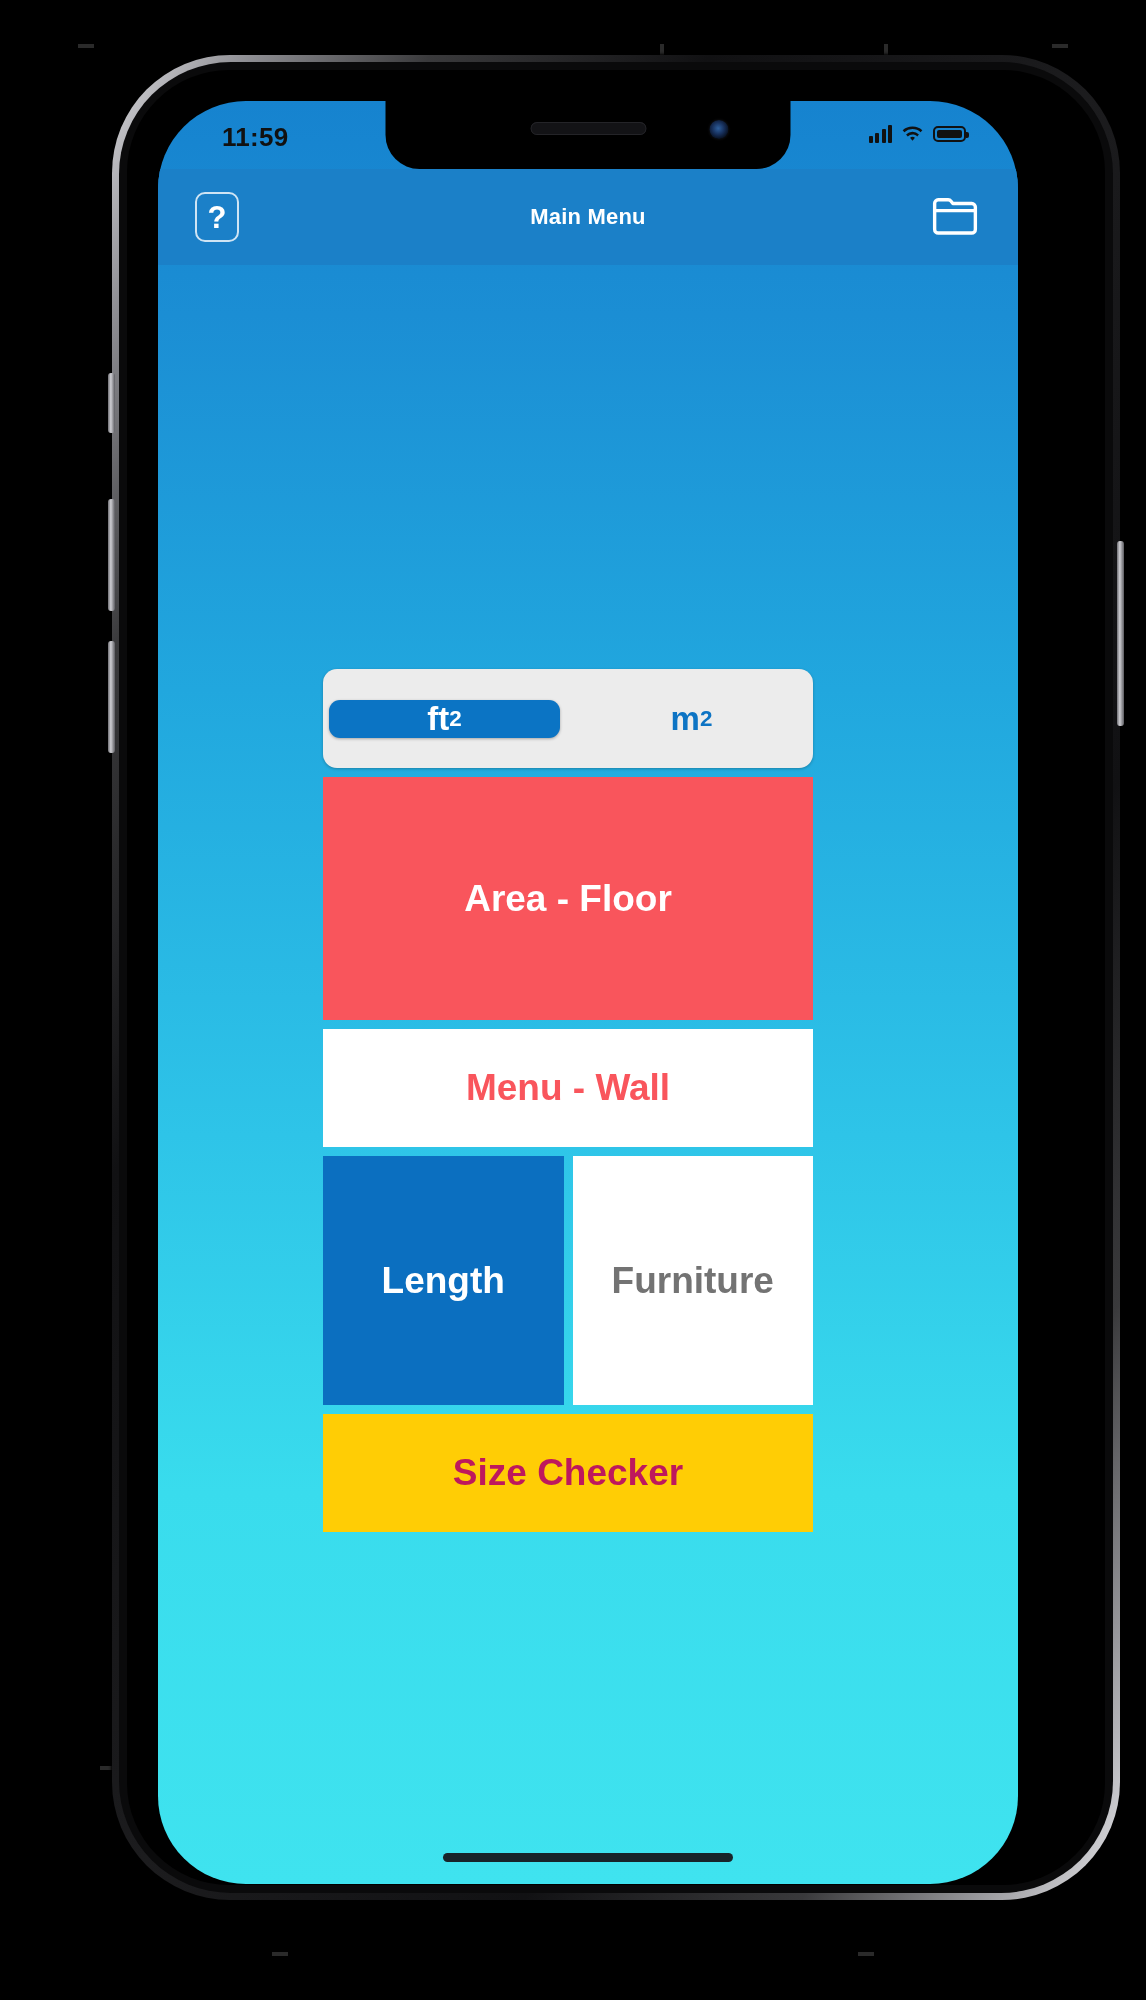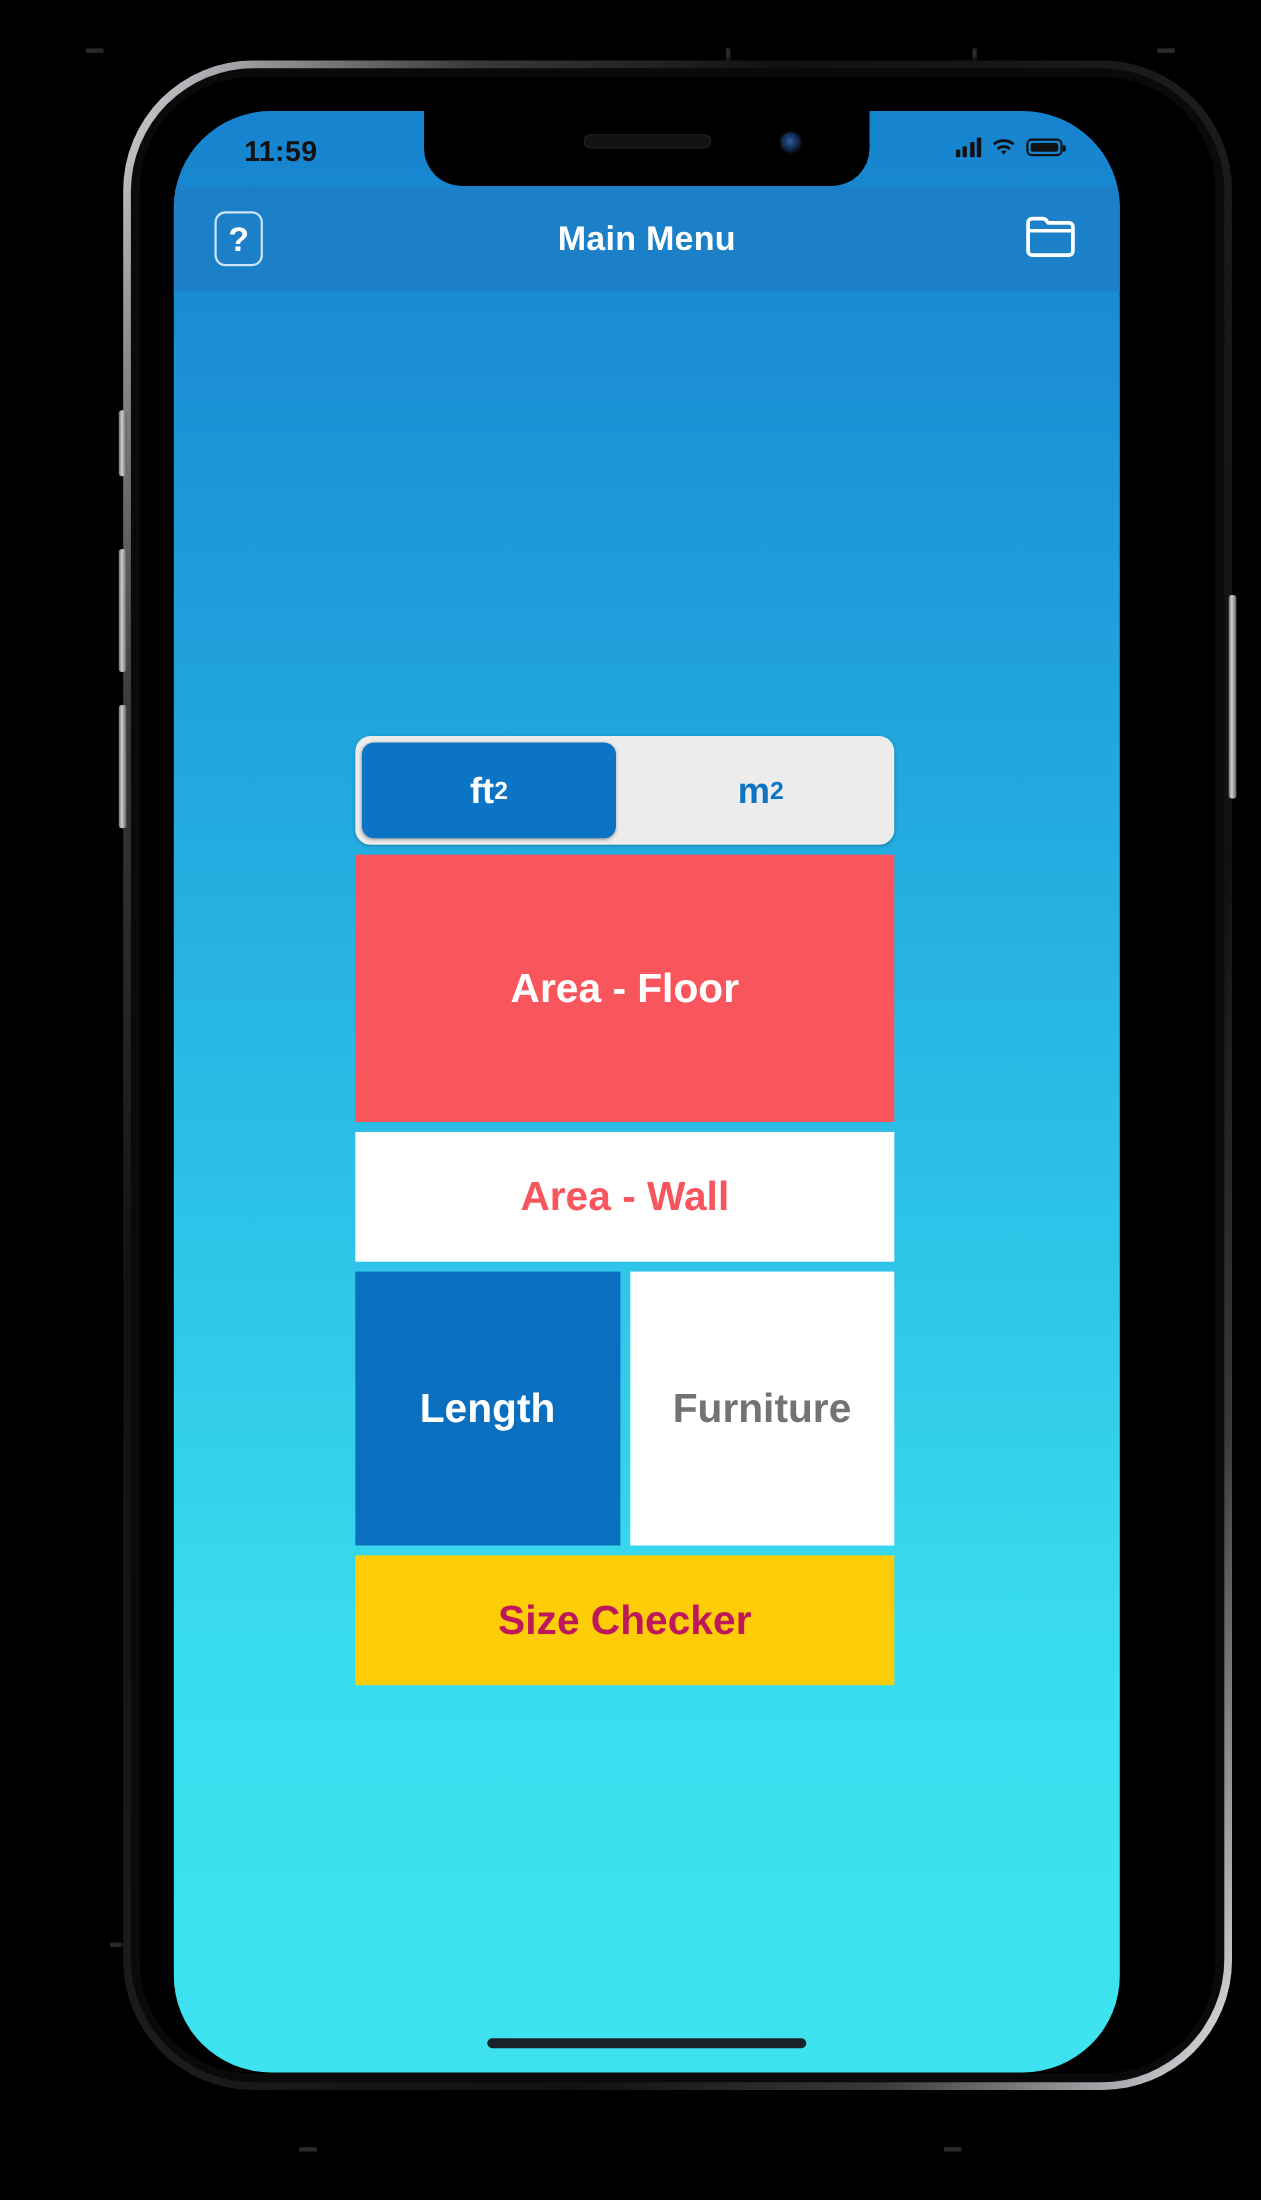--- a/index.html
+++ b/index.html
@@ -105,21 +105,21 @@
   .batt span{display:block;height:100%;width:100%;background:#111;border-radius:2px;}
 
   
   .navbar{
     position:absolute;top:68px;left:0;right:0;height:96px;
     background:#1b80c8;
     z-index:10;
   }
   .nav-title{
     position:absolute;left:0;right:0;top:50%;transform:translateY(-50%);
-    text-align:center;color:#fff;font-size:31px;font-weight:bold;
+    text-align:center;color:#fff;font-size:22px;font-weight:bold;
     letter-spacing:.2px;
   }
   .help-btn{
     position:absolute;left:37px;top:50%;transform:translateY(-50%);
     width:44px;height:50px;
     border:2.5px solid #cfe4f4;border-radius:10px;
     display:flex;align-items:center;justify-content:center;
     color:#fff;font-size:31px;font-weight:bold;line-height:1;
     box-sizing:border-box;
   }
@@ -142,20 +142,21 @@
 
   .seg{
     display:flex;width:100%;height:99px;
     border-radius:14px;overflow:hidden;
     background:#ececec;
     box-shadow:0 1px 3px rgba(0,0,0,.25);
     margin-bottom:9px;
     box-sizing:border-box;
     padding:6px;
     gap:16px;
+    align-items:center;
   }
   .seg-item{
     flex:1;display:flex;align-items:center;justify-content:center;
     font-size:33px;font-weight:bold;
     color:#0d74c4;
     background:#ececec;
     border-radius:11px;
   }
   .seg-item.active{
     background:#0b74c4;color:#fff;
@@ -264,21 +265,21 @@
                 <sup>2</sup>
             </div>
           </div>
 
           <div class="tile tile-floor">
             <span>Area - Floor</span>
           </div>
           <div class="gap"></div>
 
           <div class="tile tile-wall">
-            <span>Area - Wall</span>
+            <span>Menu - Wall</span>
           </div>
           <div class="gap"></div>
 
           <div class="row2">
             <div class="tile tile-length">
               <span>Length</span>
             </div>
             <div class="tile tile-furniture">
               <span>Furniture</span>
             </div>

